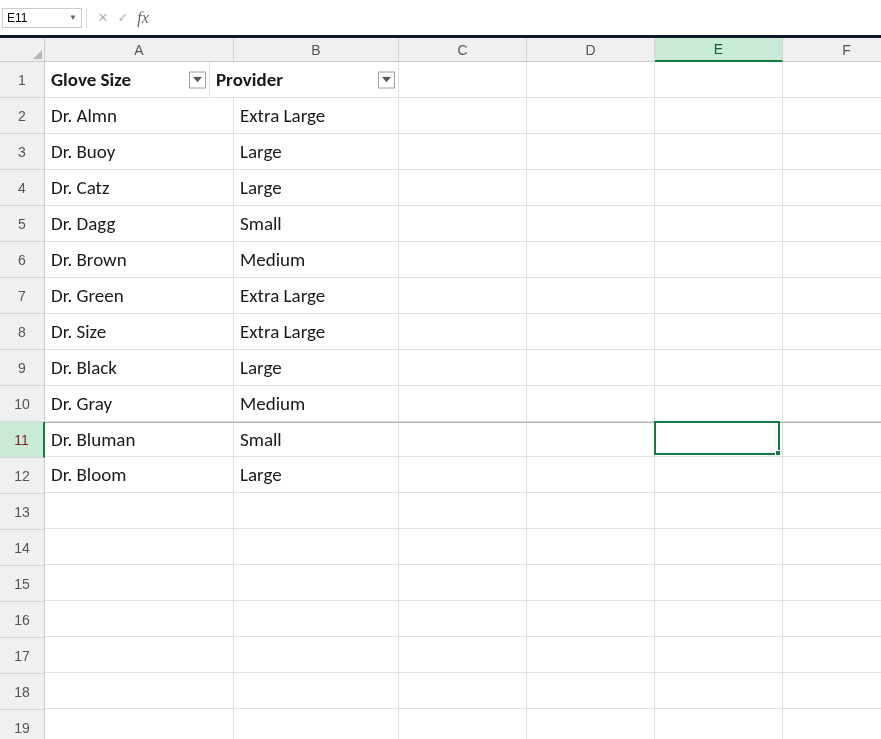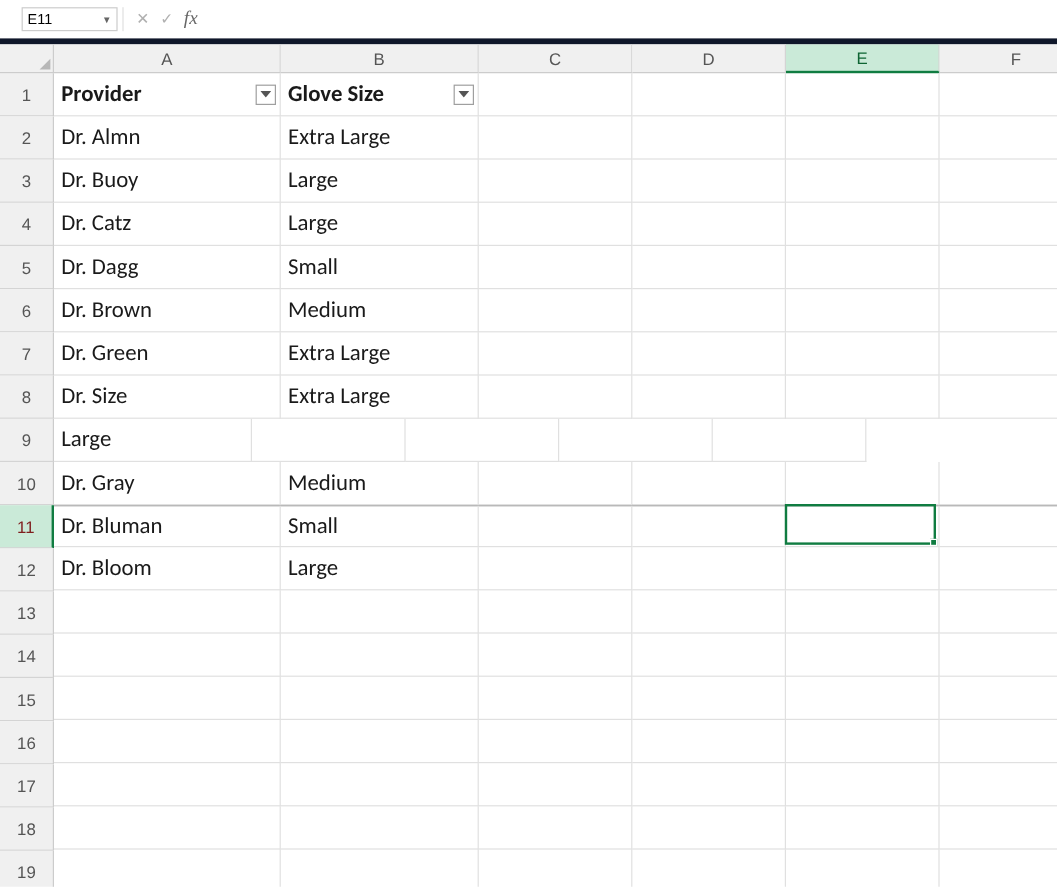--- a/index.html
+++ b/index.html
@@ -11,24 +11,24 @@
       font-family: "Aptos", "Segoe UI", Calibri, Arial, sans-serif;
       font-size: 13px;
       background: #ffffff;
       overflow: hidden;
       width: 881px;
       height: 739px;
     }
     .formula-bar {
       display: flex;
       align-items: center;
-      height: 20px;
-      border-bottom: 5px solid #0f172a;
+      height: 38px;
+      border-bottom: 3px solid #0f172a;
       background: #ffffff;
-      padding: 16px;
+      padding: 0;
     }
     .name-box {
       width: 80px;
       height: 20px;
       border: 1px solid #cccccc;
       font-size: 12px;
       padding: 1px 4px;
       font-family: "Segoe UI", Arial, sans-serif;
       display: flex;
       align-items: center;
@@ -258,36 +258,36 @@
           <div class="row-header">16</div>
           <div class="row-header">17</div>
           <div class="row-header">18</div>
           <div class="row-header">19</div>
         </div>
       <div class="cells" id="cells">
         <div class="sel" id="selection" style="left: 609px; top: 359px; width: 126px; height: 34px;">
           <div class="sel-handle"></div>
         </div>
       <div class="cell-row">
+            <div class="cell col-B bold">
+              <span>Glove Size</span>
+              <div class="filter-btn">
+                <svg viewBox="0 0 10 6">
+                  <path d="M0 0 L5 6 L10 0 Z" fill="#555"></path>
+                </svg>
+              </div>
+            </div>
             <div class="cell col-A bold">
               <span>Provider</span>
               <div class="filter-btn">
                 <svg viewBox="0 0 10 6">
                   <path d="M0 0 L5 6 L10 0 Z" fill="#555"></path>
                 </svg>
               </div>
             </div>
-            <div class="cell col-B bold">
-              <span>Glove Size</span>
-              <div class="filter-btn">
-                <svg viewBox="0 0 10 6">
-                  <path d="M0 0 L5 6 L10 0 Z" fill="#555"></path>
-                </svg>
-              </div>
-            </div>
             <div class="cell col-C"></div>
             <div class="cell col-D"></div>
             <div class="cell col-E"></div>
             <div class="cell col-F"></div>
           </div>
           <div class="cell-row">
             <div class="cell col-A">
               <span>Dr. Almn</span>
             </div>
             <div class="cell col-B">
@@ -364,20 +364,23 @@
             </div>
             <div class="cell col-B">
               <span>Extra Large</span>
             </div>
             <div class="cell col-C"></div>
             <div class="cell col-D"></div>
             <div class="cell col-E"></div>
             <div class="cell col-F"></div>
           </div>
           <div class="cell-row">
+            <div class="cell col-A">
+              <span>Dr. Black</span>
+            </div>
             <div class="cell col-B">
               <span>Large</span>
             </div>
             <div class="cell col-C"></div>
             <div class="cell col-D"></div>
             <div class="cell col-E"></div>
             <div class="cell col-F"></div>
           </div>
           <div class="cell-row">
             <div class="cell col-A">

